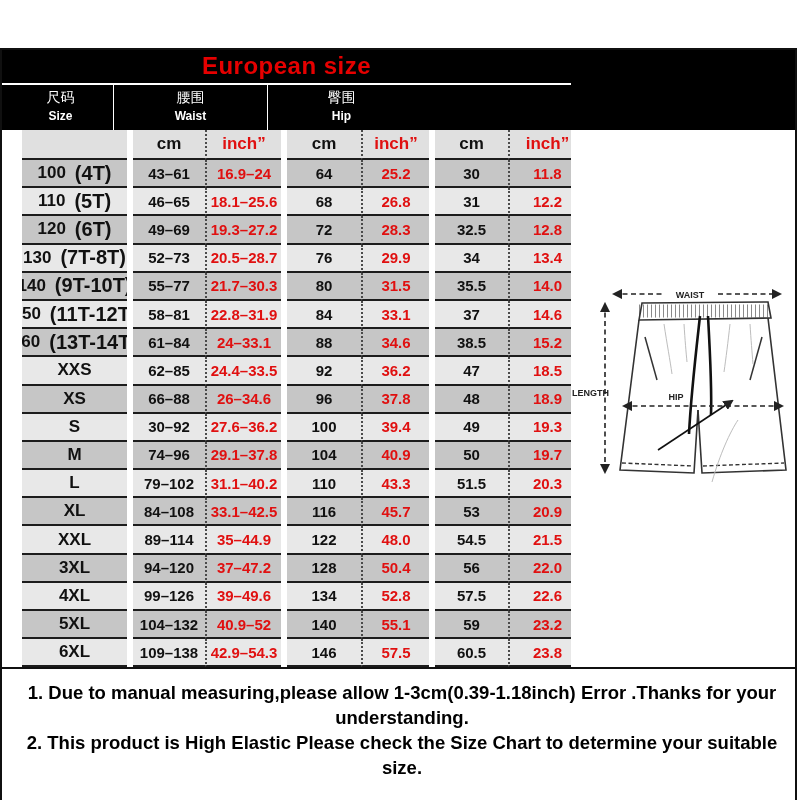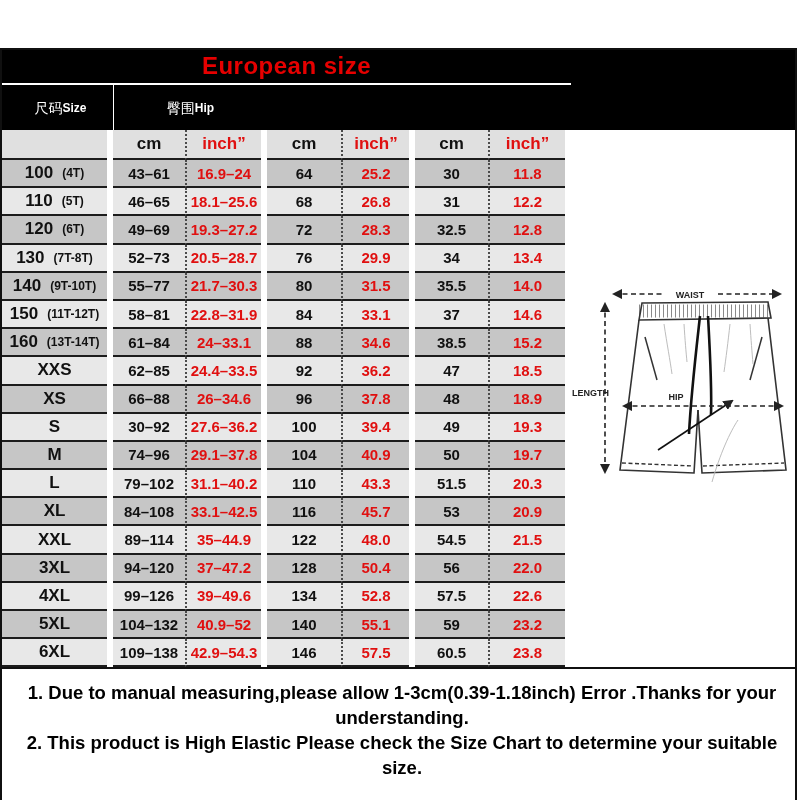--- a/index.html
+++ b/index.html
@@ -10,42 +10,42 @@
   .chart-box { position:absolute; left:0; top:48px; width:797px; height:788px;
     border:2px solid #101010; background:#fff; overflow:hidden; }
 
   
   .title-band { height:33px; background:#000; }
   .title-band .title { display:block; width:569px; text-align:center;
     color:#e60000; font-size:24px; line-height:32px; letter-spacing:.5px; }
   .header-band { height:47px; background:#000; display:flex; }
   .header-left { width:569px; border-top:2px solid #fff; padding-left:6px;
     display:grid; grid-template-columns:105px 154px 148px 150px; }
-  .hgroup { display:flex; flex-direction:row; align-items:center; justify-content:center; color:#fff; }
+  .hgroup { display:flex; flex-direction:column; align-items:center; justify-content:center; color:#fff; }
   .hgroup + .hgroup { border-left:1px solid #fff; }
   .hgroup .cn { font-size:14px; line-height:16px; font-weight:normal; }
   .hgroup .en { font-size:12px; line-height:22px; }
   .header-rest { flex:1; background:#000; }
 
   
   .body { display:flex; }
-  .table-area { width:569px; padding-left:0; background:#fff; }
+  .table-area { width:569px; padding-left:20px; background:#fff; }
   .row { display:grid; grid-template-columns:105px 6px 72px 76px 6px 74px 68px 6px 73px 77px;
     height:28.2px; }
   .row.subheader { height:30px; }
   .cell { display:flex; align-items:center; justify-content:center;
     border-bottom:2px solid #1c1c1c; font-size:15px; color:#111;
     overflow:hidden; white-space:pre; }
   .gap { background:transparent; }
   .subheader .cell { background:#e0e0e0; font-size:17px; }
   .row.dark .cell { background:#c6c6c6; }
   .row.light .cell { background:#e8e8e8; }
   .inch-cell { border-left:2px dotted #4a4a4a; color:#e01010; }
   .size-cell { font-size:17px; gap:9px; }
-  .size-cell .tag { font-size:12px; }
+  .size-cell .tag { font-size:20px; }
   .inch-head { color:#e01010; }
 
   
   .drawing-area { flex:1; position:relative; background:#fff; }
   .drawing-area svg { position:absolute; left:1px; top:152px; }
   .diag-label { font-size:9px; font-weight:bold; fill:#222; }
 
   
   .footer { border-top:2px solid #101010; height:78px; padding:11px 6px 0 13px;
     font-size:18.5px; line-height:25px; color:#000; background:#fff;text-align:center; }
@@ -58,20 +58,24 @@
 
     <div class="title-band">
       <span class="title">European size</span>
     </div>
 
     <div class="header-band">
       <div class="header-left">
         <div class="hgroup">
           <span class="cn">尺码</span>
           <span class="en">Size</span>
+        </div>
+        <div class="hgroup">
+          <span class="cn">腰围</span>
+          <span class="en">Waist</span>
         </div>
         <div class="hgroup">
           <span class="cn">臀围</span>
           <span class="en">Hip</span>
         </div>
       </div>
       <div class="header-rest"></div>
     </div>
 
     <div class="body">

